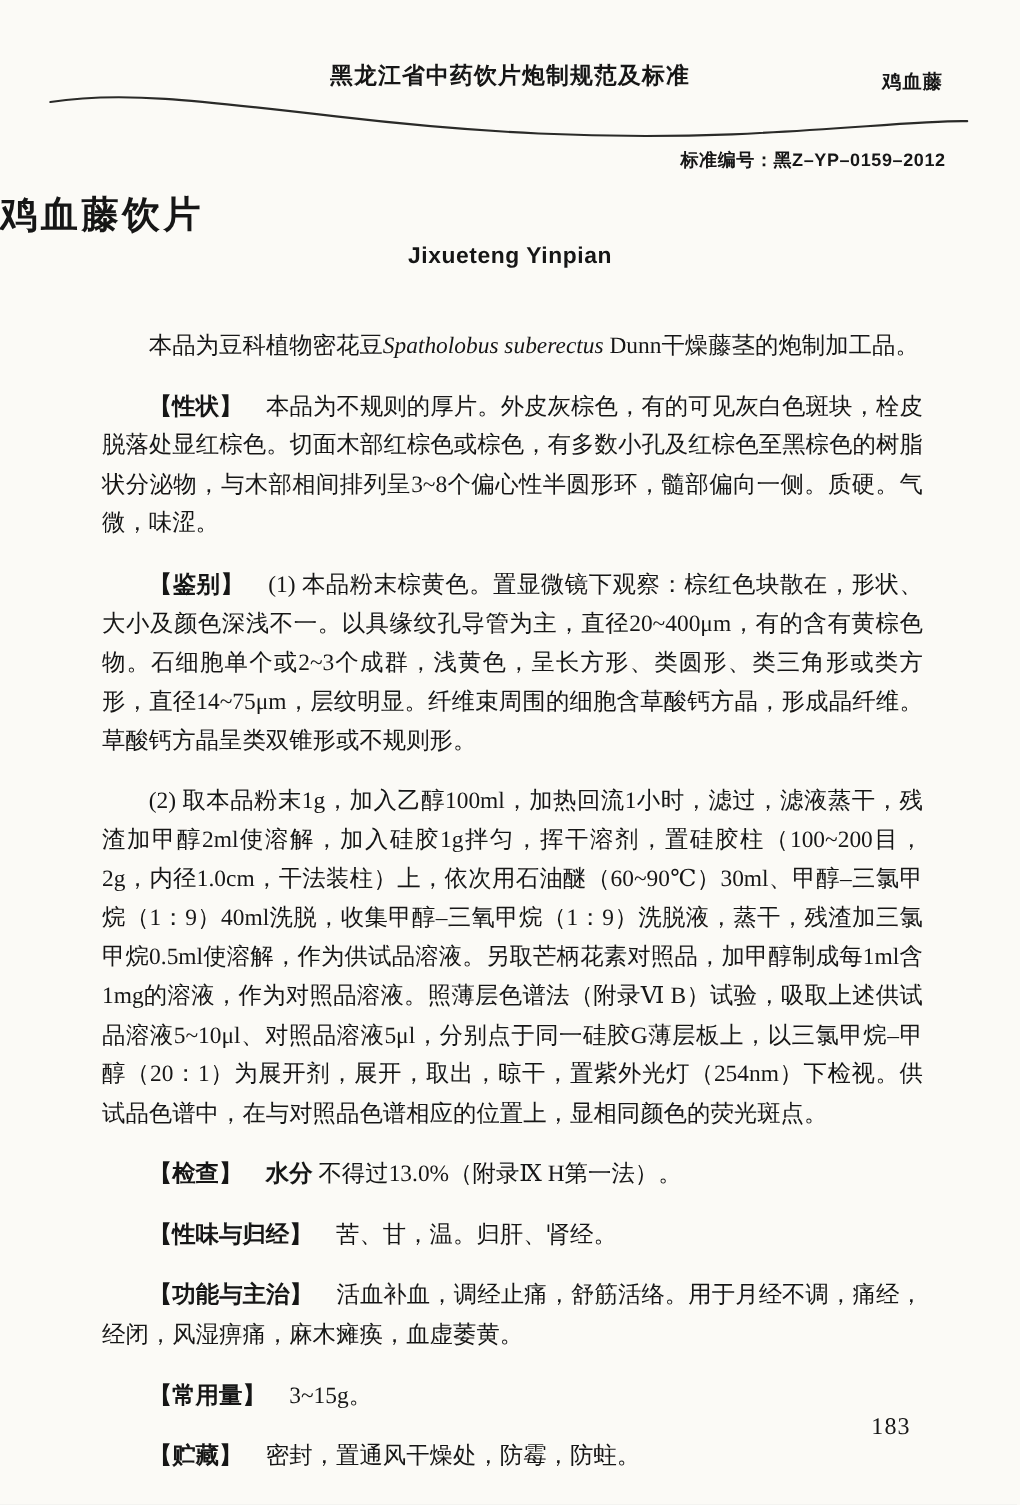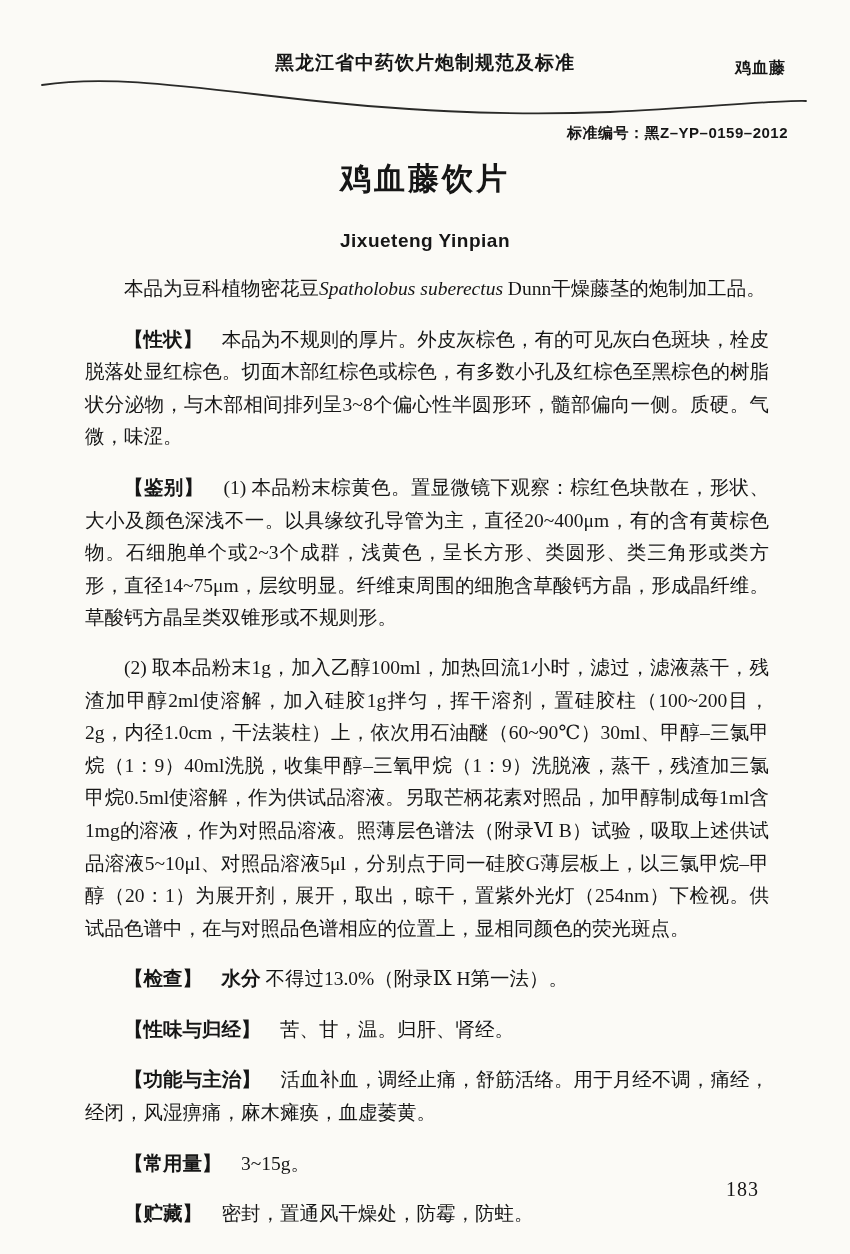--- a/index.html
+++ b/index.html
@@ -24,29 +24,29 @@
     font-weight:bold;font-size:16px;letter-spacing:1px;
   }
   .head-rule{position:absolute;top:75px;left:0;}
   .std-no{
     position:absolute;top:124px;right:62px;
     font-family:"Liberation Sans","DejaVu Sans",sans-serif;
     font-weight:bold;font-size:15px;letter-spacing:.5px;
   }
   .doc-title{
     position:absolute;top:158px;left:0;width:100%;
-    text-align:center;margin:0;
+    margin:0;
     font-family:"Liberation Sans","DejaVu Sans",sans-serif;
     font-weight:bold;font-size:31px;letter-spacing:3px;
   }
   .doc-pinyin{
     position:absolute;top:203px;left:0;width:100%;
     text-align:center;
     font-family:"Liberation Sans","DejaVu Sans",sans-serif;
-    font-weight:bold;font-size:19px;letter-spacing:.5px;margin-top:27px;
+    font-weight:bold;font-size:19px;letter-spacing:.5px;
   }
   .doc-body{
     position:absolute;top:256px;left:68px;width:718px;
     font-size:19.5px;line-height:32.6px;
     text-align:justify;
   }
   .para{margin:17px;text-indent:2em;}
   .para.gap{margin-top:5px;}
   .run-b{font-weight:bold;font-family:"Liberation Sans","DejaVu Sans",sans-serif;}
   .run-i{font-style:italic;}

